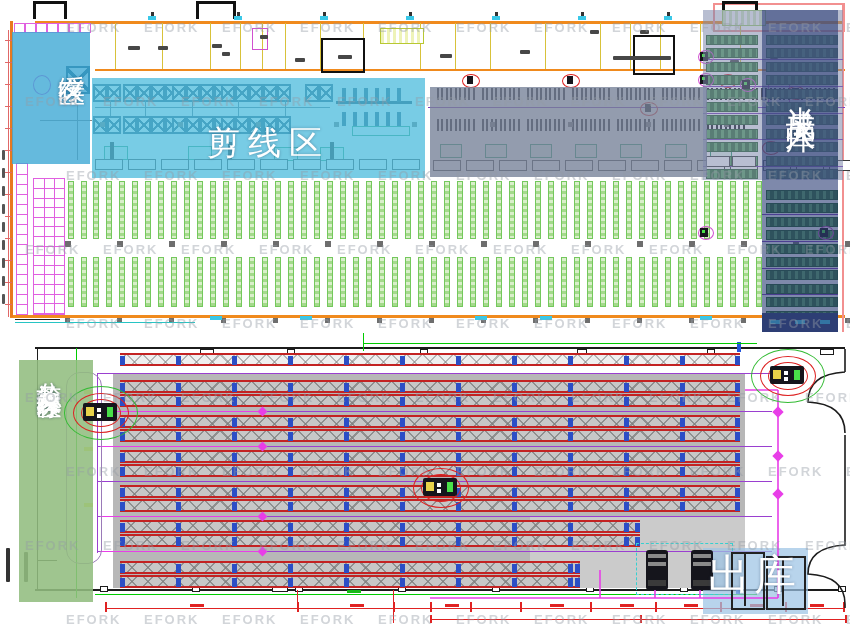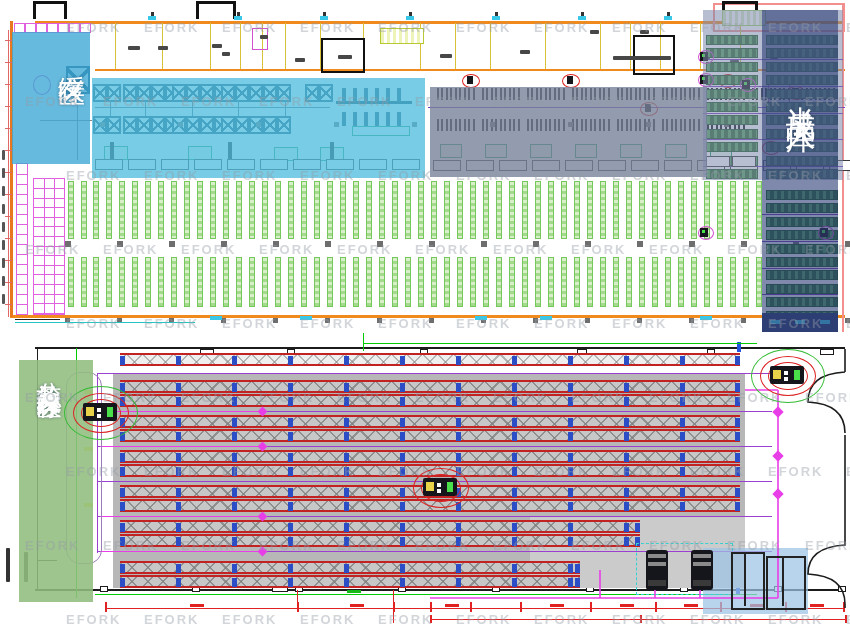--- a/index.html
+++ b/index.html
@@ -833,22 +833,24 @@
       </div>
       <div style="position: absolute; left: 636px; top: 543px; width: 95px; height: 50px; border: 1.5px dashed rgb(53, 208, 208);"></div>
       <div style="position: absolute; left: 731px; top: 552px; width: 30px; height: 54px; border: 2px solid rgb(34, 34, 34);"></div>
       <div style="position: absolute; left: 766px; top: 556px; width: 36px; height: 50px; border: 2px solid rgb(34, 34, 34);"></div>
       <div style="position: absolute; left: 744px; top: 552px; width: 2px; height: 54px; background: rgb(34, 34, 34);"></div>
       <div style="position: absolute; left: 782px; top: 556px; width: 2px; height: 50px; background: rgb(34, 34, 34);"></div>
     </div>
 
   <div id="labels" class="abs" style="left:0;top:0;width:850px;height:626px;">
     <div class="zlabel vtext" style="left:57px;top:54px;font-size:27px;letter-spacing:3px;">缓存区</div>
+    <div class="zlabel" style="left:207px;top:126px;font-size:33px;letter-spacing:8px;">剪线区</div>
     <div class="zlabel vtext" style="left:785px;top:82px;font-size:30px;letter-spacing:4px;">半成品入库</div>
     <div class="zlabel vtext" style="left:36px;top:362px;font-size:25px;letter-spacing:2px;">分拣及入库缓存区</div>
+    <div class="zlabel" style="left:708px;top:554px;font-size:42px;letter-spacing:4px;">出库</div>
   </div>
 
   <div id="wmlayer" class="abs" style="left:0;top:0;width:850px;height:626px;">
       <span class="wm" style="left: 66px; top: 20px;">EFORK</span>
       <span class="wm" style="left: 144px; top: 20px;">EFORK</span>
       <span class="wm" style="left: 222px; top: 20px;">EFORK</span>
       <span class="wm" style="left: 300px; top: 20px;">EFORK</span>
       <span class="wm" style="left: 378px; top: 20px;">EFORK</span>
       <span class="wm" style="left: 456px; top: 20px;">EFORK</span>
       <span class="wm" style="left: 534px; top: 20px;">EFORK</span>

